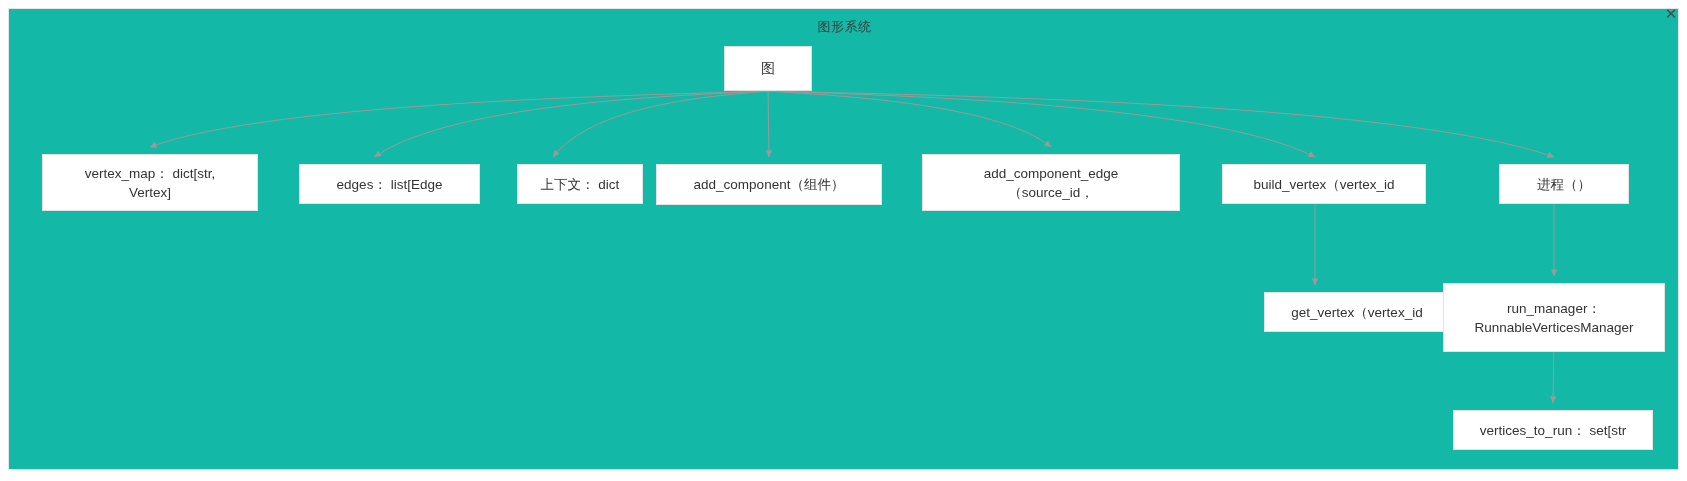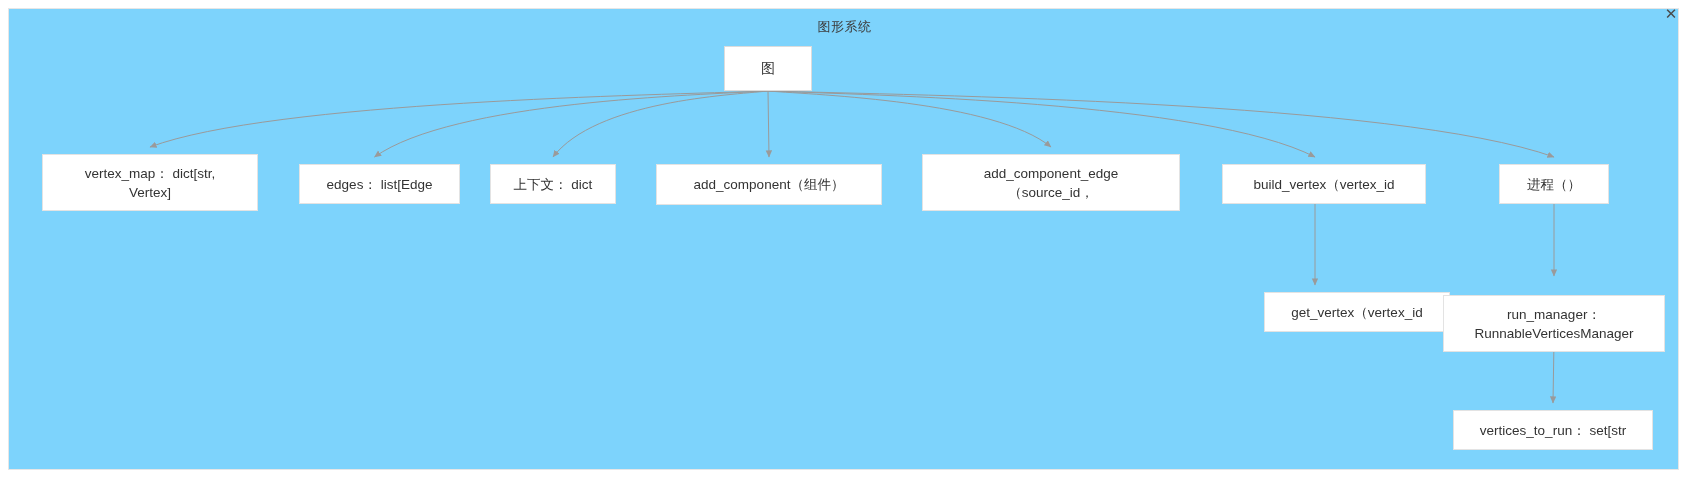--- a/index.html
+++ b/index.html
@@ -16,21 +16,21 @@
     background: #ffffff;
     overflow: hidden;
   }
   
   #canvas-panel {
     position: absolute;
     left: 8px;
     top: 8px;
     width: 1671px;
     height: 462px;
-    background: #7dd3fc;
+    background: #14b8a6;
     border: 1px solid #e6e6e6;
     box-sizing: border-box;
     overflow: hidden;
   }
   #diagram-title {
     position: absolute;
     left: 0;
     top: 10px;
     width: 1671px;
     text-align: center;
@@ -113,29 +113,29 @@
           <path d="M1306,195 L1306,276" marker-end="url(#arrowhead)"></path>
           <path d="M1545,195 L1545,267" marker-end="url(#arrowhead)"></path>
           <path d="M1545,331 L1544,394" marker-end="url(#arrowhead)"></path>
         </g>
     </svg>
 
     <div id="node-layer">
         <div class="node root" style="left: 715px; top: 37px; width: 88px; height: 45px; background: rgb(255, 255, 255); border-color: rgb(220, 220, 220);">图</div>
         <div class="node" style="left: 33px; top: 145px; width: 216px; height: 57px; text-align: center;">vertex_map： dict[str,
 Vertex]</div>
-        <div class="node" style="left: 290px; top: 155px; width: 161px; height: 40px;">edges： list[Edge</div>
-        <div class="node" style="left: 481px; top: 155px; width: 126px; height: 40px;">上下文： dict</div>
+        <div class="node" style="left: 290px; top: 155px; width: 181px; height: 40px;">edges： list[Edge</div>
+        <div class="node" style="left: 508px; top: 155px; width: 126px; height: 40px;">上下文： dict</div>
         <div class="node" style="left: 647px; top: 155px; width: 226px; height: 41px;">add_component（组件）</div>
         <div class="node" style="left: 913px; top: 145px; width: 258px; height: 57px;">add_component_edge
 （source_id，</div>
         <div class="node" style="left: 1213px; top: 155px; width: 204px; height: 40px;">build_vertex（vertex_id</div>
-        <div class="node" style="left: 1490px; top: 155px; width: 110px; height: 40px;">进程（）</div>
+        <div class="node" style="left: 1490px; top: 155px; width: 130px; height: 40px;">进程（）</div>
         <div class="node" style="left: 1255px; top: 283px; width: 186px; height: 40px;">get_vertex（vertex_id</div>
-        <div class="node" style="left: 1434px; top: 274px; width: 222px; height: 57px; margin-top: 12px;">run_manager：
+        <div class="node" style="left: 1434px; top: 274px; width: 222px; height: 69px;">run_manager：
 RunnableVerticesManager</div>
         <div class="node" style="left: 1444px; top: 401px; width: 200px; height: 40px;">vertices_to_run： set[str</div>
       </div>
 
   </div>
 
   <div id="close-icon">✕</div>
 
 </div>
 

